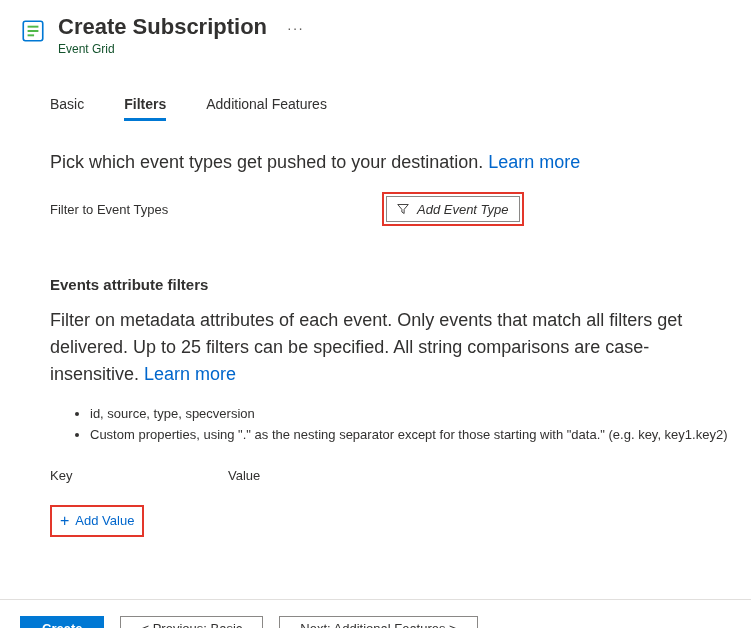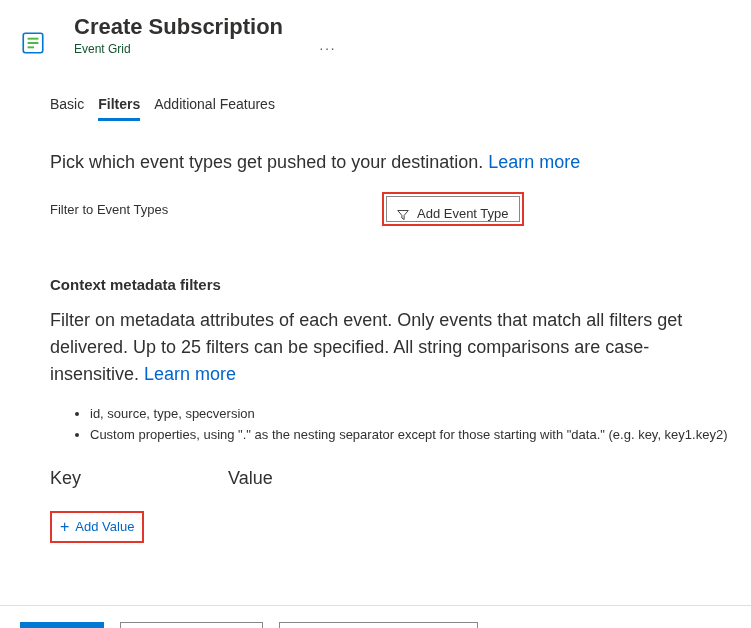--- a/index.html
+++ b/index.html
@@ -9,22 +9,22 @@
     font-size: 13px;
     color: #323130;
     background: #fff;
     width: 751px;
   }
   .page {
     padding: 14px 20px 0 20px;
   }
   .header {
     display: flex;
-    align-items: flex-end;
-    gap: 28px;
+    align-items: flex-start;
+    gap: 12px;
   }
   .header-icon {
     margin-top: 4px;
     width: 26px;
     height: 26px;
     flex-shrink: 0;
   }
   .header-text h1 {
     font-size: 22px;
     font-weight: 600;
@@ -42,21 +42,21 @@
     color: #605e5c;
     font-size: 14px;
     letter-spacing: 1px;
   }
   .body {
     padding-left: 30px;
     padding-top: 40px;
   }
   .tabs {
     display: flex;
-    gap: 14px;
+    gap: 40px;
     border-bottom: none;
     margin-bottom: 28px;
   }
   .tab {
     padding: 0 0 6px 0;
     font-size: 14px;
     color: #323130;
     cursor: pointer;
   }
   .tab.active {
@@ -82,29 +82,30 @@
   .row-filter-types {
     display: flex;
     align-items: center;
   }
   .row-filter-types .label {
     font-size: 13px;
     width: 332px;
   }
   .btn-outline {
     display: inline-flex;
-    align-items: flex-end;
+    align-items: center;
     gap: 8px;
     border: 1px solid #8a8886;
     background: #fff;
     height: 26px;
     padding: 0 10px;
     font-size: 13px;
     cursor: pointer;
     color: #323130;
+    font-style: italic;
   }
   .btn-outline .icon {
     display: inline-flex;
   }
   .highlight-box {
     border: 2px solid #e3362a;
     padding: 2px;
     display: inline-flex;
   }
   .add-filter-wrap {
@@ -128,21 +129,21 @@
   }
   ul.keys {
     margin: 6px 0 0 0;
     padding-left: 40px;
     font-size: 13px;
     line-height: 1.6;
   }
   .col-headers {
     display: flex;
     margin-top: 22px;
-    font-size: 18px;
+    font-size: 13px;
     color: #323130;
   }
   .col-headers .col1 { width: 178px; }
   .col-headers .col2 { width: 218px; }
   .col-headers .col3 { flex: 1; }
   .footer-sep {
     border: none;
     border-top: 1px solid #e1dfdd;
     margin: 62px 0 0 0;
   }
@@ -211,21 +212,21 @@
             <svg width="12" height="12" viewBox="0 0 16 16">
                 <path d="M1 2h14l-5.5 6.5V14l-3-2V8.5L1 2z" fill="none" stroke="#323130" stroke-width="1.2"></path>
               </svg>
           </span>
           <span>Add Event Type</span>
         </button>
       </span>
     </div>
 
     <div class="context-section">
-      <div class="section-title">Context metadata filters</div>
+      <div class="section-title">Events attribute filters</div>
       <p class="section-desc">
         <span>Filter on metadata attributes of each event. Only events that match all filters get delivered. Up to 25 filters can be specified. All string comparisons are case-insensitive.</span>
         <span> </span>
         <span class="link">Learn more</span>
       </p>
       <ul class="keys">
         <li>id, source, type, specversion</li>
         <li>Custom properties, using "." as the nesting separator except for those starting with "data." (e.g. key, key1.key2)</li>
       </ul>
 

